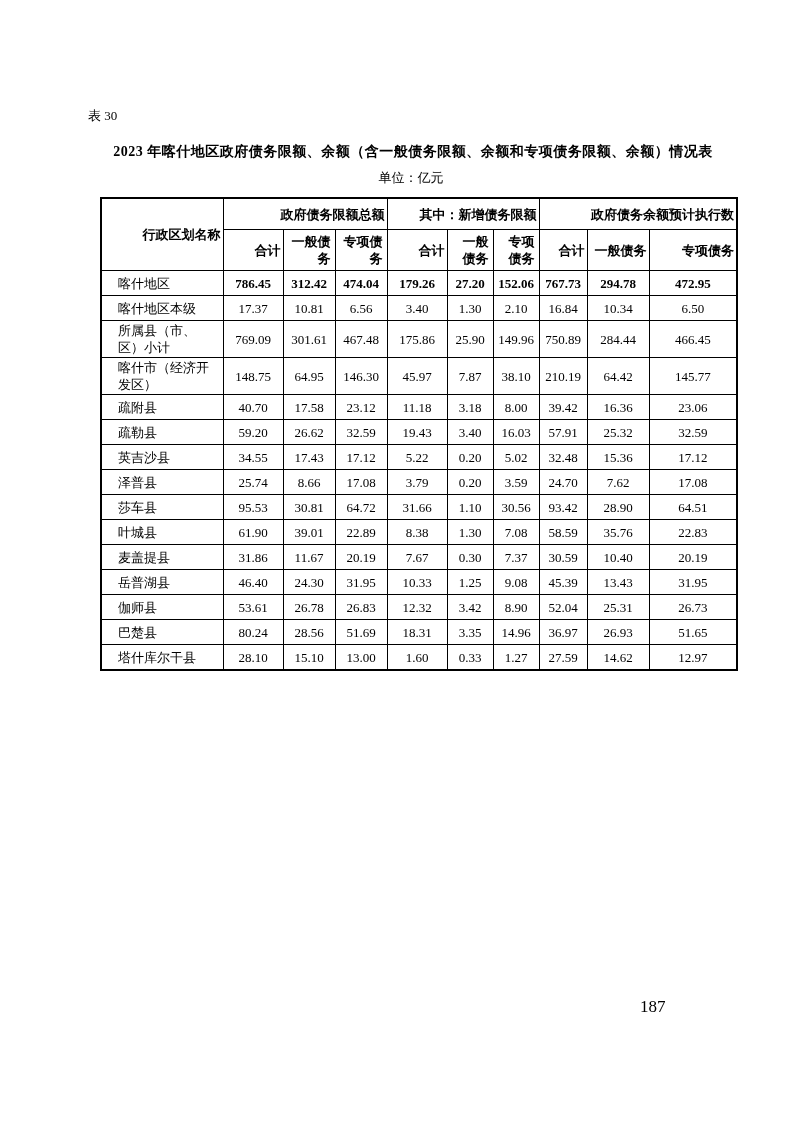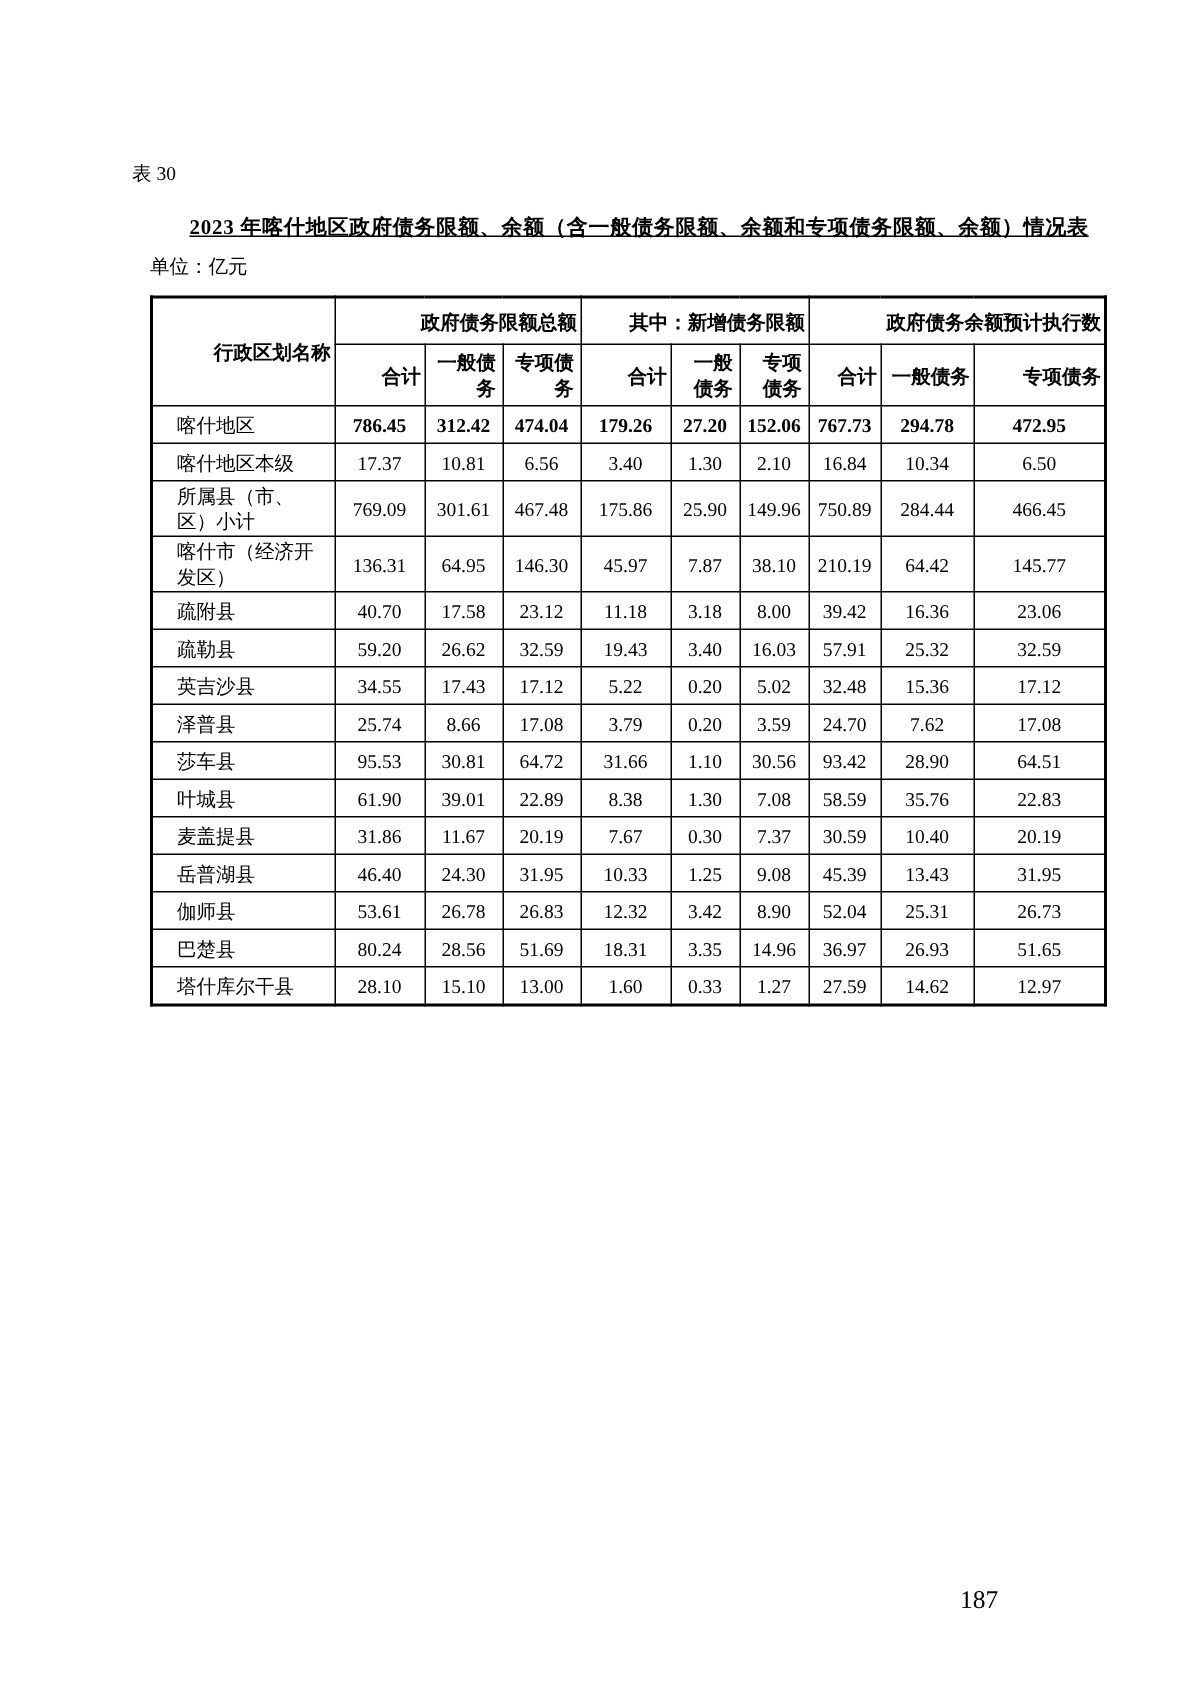--- a/index.html
+++ b/index.html
@@ -20,35 +20,34 @@
     background: #fff;
   }
   .table-label {
     position: absolute;
     left: 88px;
     top: 107px;
     font-size: 13px;
   }
   .doc-title {
     position: absolute;
-    left: 108px;
+    left: 95px;
     top: 143px;
     width: 636px;
     text-align: center;
     font-size: 14px;
     font-weight: bold;
     letter-spacing: 0.5px;
-    text-decoration: underline;
   }
   .unit-line {
     position: absolute;
     left: 100px;
     top: 169px;
     width: 636px;
-    text-align: left;
+    text-align: center;
     padding-right: 14px;
     box-sizing: border-box;
     font-size: 13px;
   }
   table.debt-table {
     position: absolute;
     left: 100px;
     top: 197px;
     width: 636px;
     border-collapse: collapse;
@@ -76,21 +75,21 @@
     word-break: break-all;
   }
   .debt-table td.num {
     text-align: center;
   }
   .debt-table tbody td { height: 22px; }
   .debt-table td.bold { font-weight: bold; }
   .page-number {
     position: absolute;
     left: 640px;
-    top: 1057px;
+    top: 997px;
     font-size: 17px;
   }
 </style>
 </head>
 <body>
 
 <div class="page">
 
   <div class="table-label">表 30</div>
 
@@ -162,21 +161,21 @@
           <td class="num">467.48</td>
           <td class="num">175.86</td>
           <td class="num">25.90</td>
           <td class="num">149.96</td>
           <td class="num">750.89</td>
           <td class="num">284.44</td>
           <td class="num">466.45</td>
         </tr>
         <tr>
           <td class="name">喀什市（经济开发区）</td>
-          <td class="num">136.31</td>
+          <td class="num">148.75</td>
           <td class="num">64.95</td>
           <td class="num">146.30</td>
           <td class="num">45.97</td>
           <td class="num">7.87</td>
           <td class="num">38.10</td>
           <td class="num">210.19</td>
           <td class="num">64.42</td>
           <td class="num">145.77</td>
         </tr>
         <tr>

